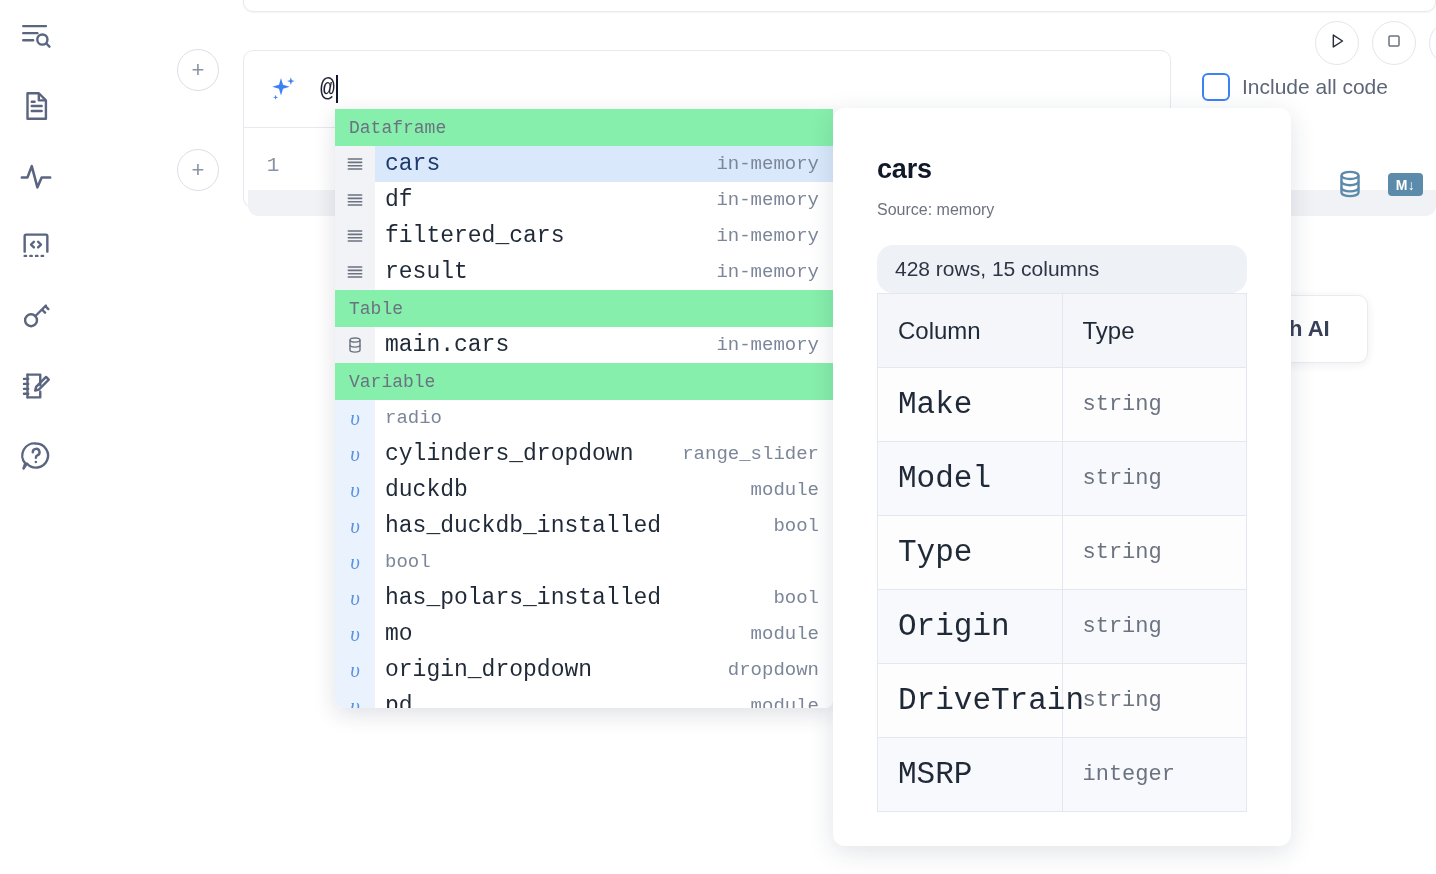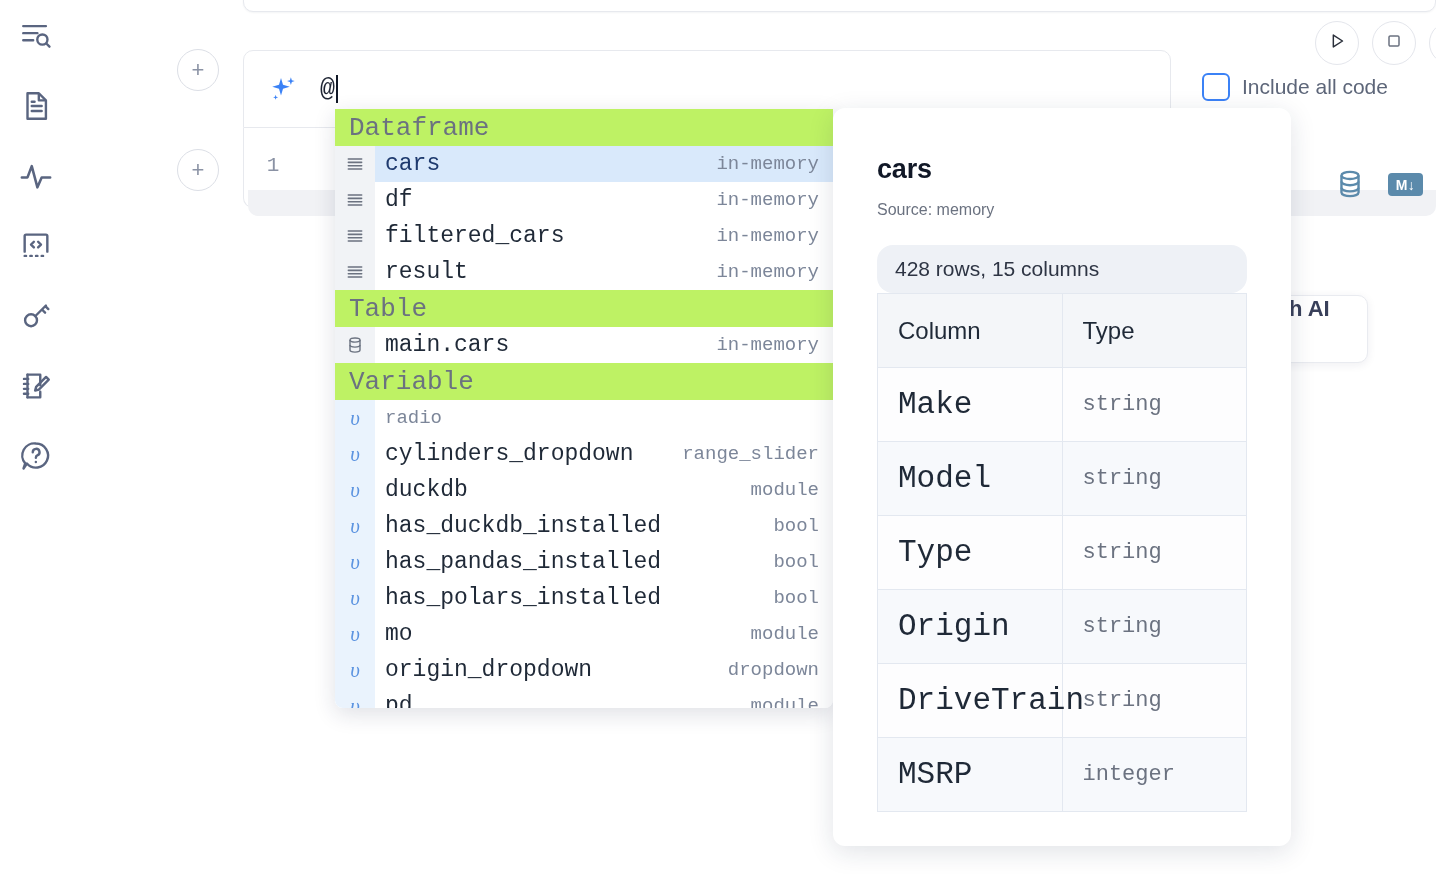--- a/index.html
+++ b/index.html
@@ -132,43 +132,43 @@
     cursor: pointer;
   }
 
   
   .ai-hint {
     position: absolute; left: 1272px; top: 295px;
     width: 96px; height: 68px;
     background: #fff; border: 1px solid #e9ebf0;
     border-radius: 10px;
     box-shadow: 0 2px 10px rgba(25,35,70,.07);
-    display: flex; align-items: flex-start;
+    display: flex; align-items: center;
     overflow: hidden;
   }
   .ai-hint span {
     font-size: 22px; color: #39405a; font-weight: 600;
     margin-left: 16px; white-space: nowrap;
   }
 
   
   .ac {
     position: absolute; left: 335px; top: 109px;
     width: 498px; height: 599px;
     background: #ffffff;
     border-bottom-left-radius: 8px; border-bottom-right-radius: 8px;
     box-shadow: 0 6px 22px rgba(25,35,70,.14);
     overflow: hidden;
   }
   .ac-section {
-    height: 37px; background: #bef264;
+    height: 37px; background: #86efac;
     display: flex; align-items: center;
     padding-left: 14px;
     font-family: "Liberation Mono", monospace;
-    font-size: 26px; color: #6b7280;
+    font-size: 18px; color: #6b7280;
   }
   .ac-item {
     height: 36px; display: flex; align-items: center;
     background: #fff; cursor: pointer;
   }
   .ac-item.sel .ac-label-wrap { background: #d9e9fb; }
   .ac-ico {
     width: 40px; min-width: 40px; height: 36px;
     display: flex; align-items: center; justify-content: center;
     background: #f1f3f6; color: #6b7280;
@@ -465,21 +465,20 @@
       <div class="ac-item var">
         <div class="ac-ico">υ</div>
         <div class="ac-label-wrap">
           <span class="ac-name">has_duckdb_installed</span>
           <span class="ac-type">bool</span>
         </div>
       </div>
       <div class="ac-item var">
         <div class="ac-ico">υ</div>
         <div class="ac-label-wrap">
-          <span class="ac-name">has_pandas_installed</span>
           <span class="ac-type">bool</span>
         </div>
       </div>
       <div class="ac-item var">
         <div class="ac-ico">υ</div>
         <div class="ac-label-wrap">
           <span class="ac-name">has_polars_installed</span>
           <span class="ac-type">bool</span>
         </div>
       </div>

